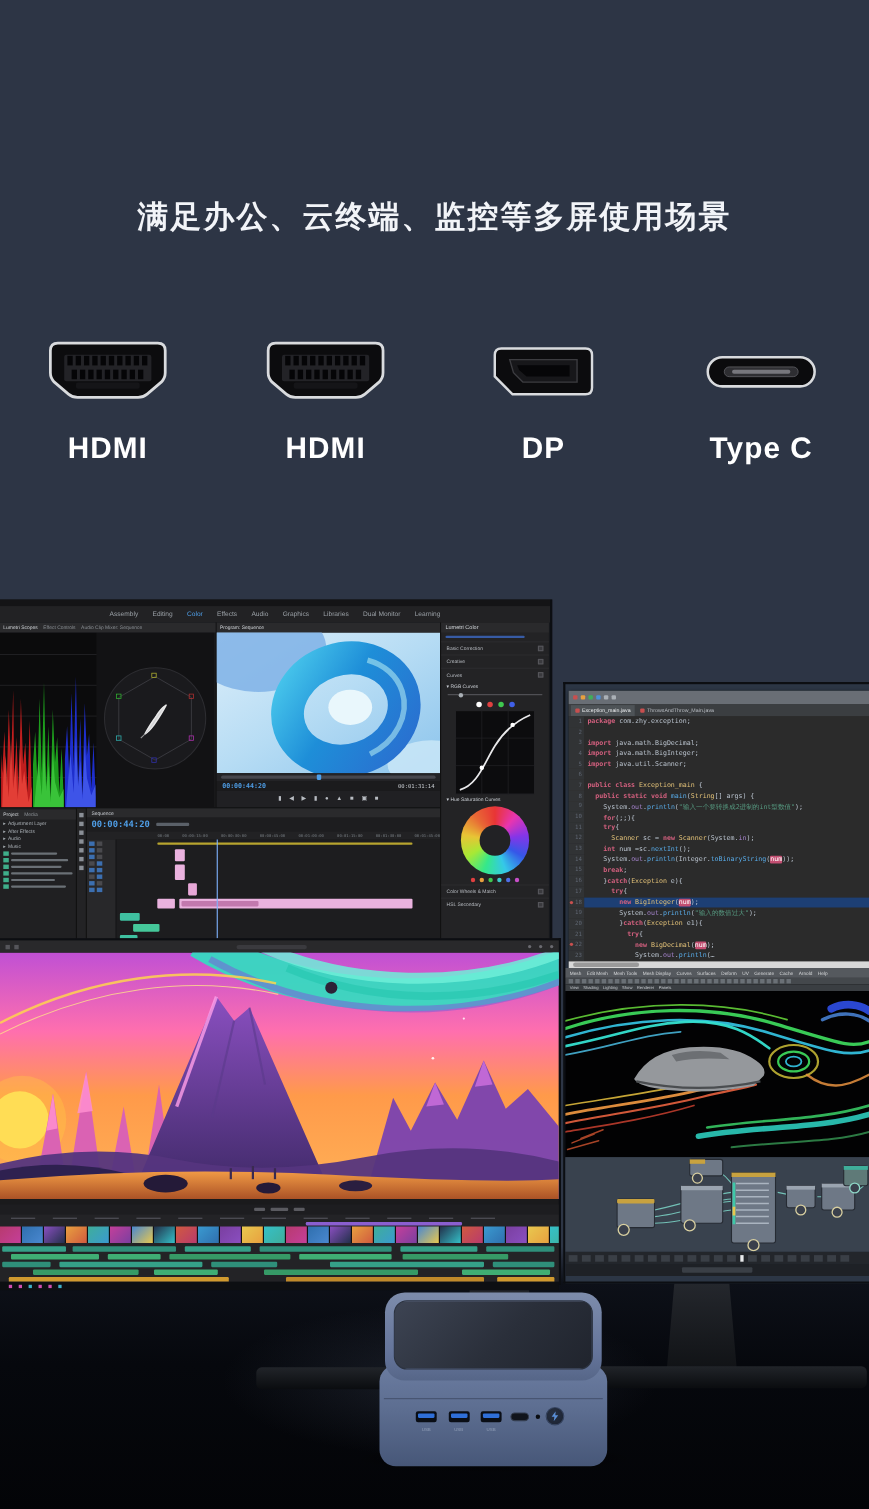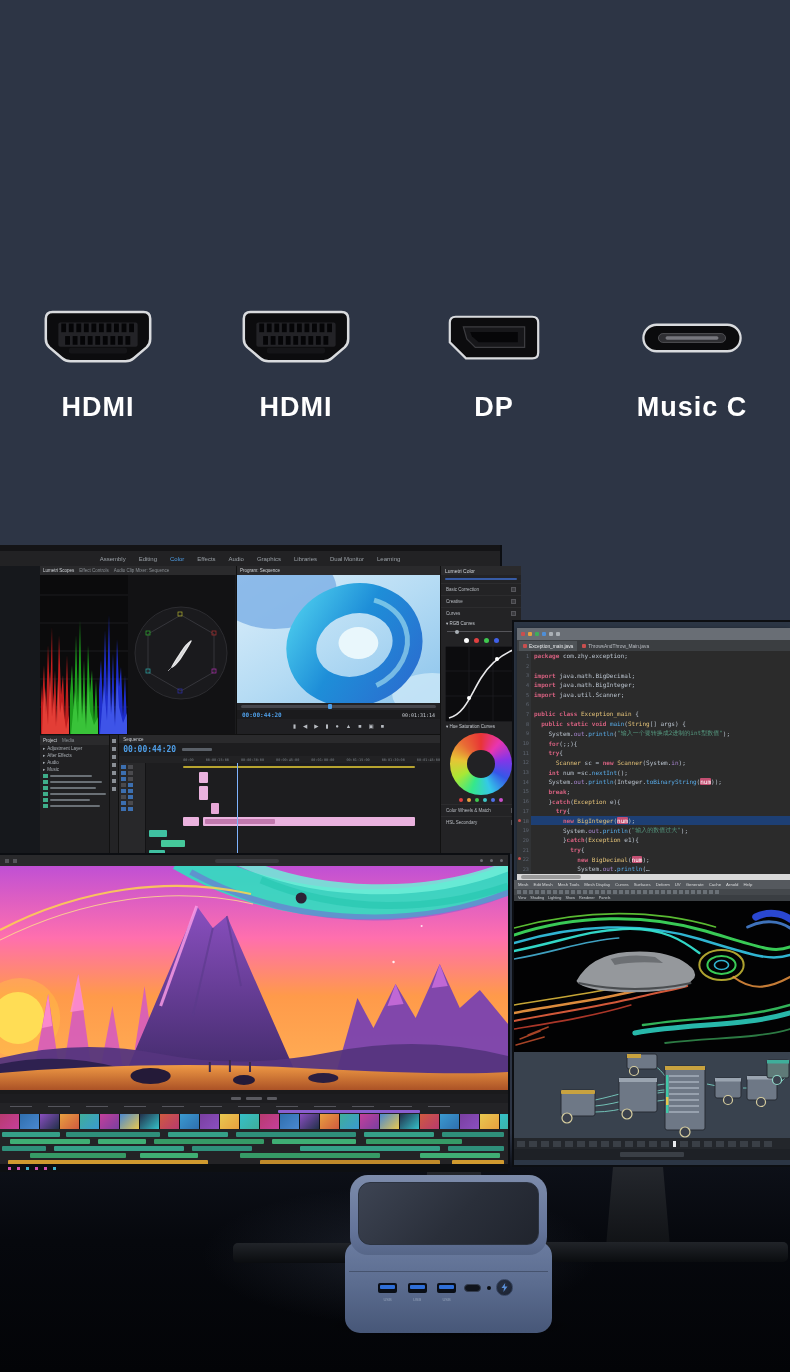--- a/index.html
+++ b/index.html
@@ -30,21 +30,21 @@
     background:linear-gradient(180deg,#212429,#0a0c0f);}
 
   .monitor{position:absolute;border:2px solid #0c0e12;box-sizing:border-box;background:#16181c;}
 
   
   .m-premiere{left:0;top:0;width:502px;height:313px;z-index:3;border-left:none;border-top:none;}
   .pr-titlebar{height:6px;background:#141416;}
   .pr-menubar{height:15px;background:#222224;display:flex;align-items:center;justify-content:center;gap:13px;}
   .pr-tab{font-size:6px;color:#9aa0a6;white-space:nowrap;}
   .pr-tab.active{color:#4f9fe8;}
-  .pr-body{display:flex;height:288px;margin-left:40px;}
+  .pr-body{display:flex;height:288px;}
   .pr-main{width:400px;display:flex;flex-direction:column;}
   .pr-right{width:98px;background:#232325;border-left:1px solid #111;display:flex;flex-direction:column;}
   .pr-toprow{height:168px;display:flex;}
   .scopes{width:196px;background:#1b1b1d;border-right:1px solid #111;display:flex;flex-direction:column;}
   .paneltabs{height:9px;background:#2a2a2c;display:flex;align-items:center;gap:5px;padding:0 3px;overflow:hidden;}
   .paneltab{font-size:4.5px;color:#8a8f94;white-space:nowrap;}
   .paneltab.first{color:#d0d4d8;}
   .scopes-content{flex:1;display:flex;}
   .program{flex:1;background:#1b1b1d;display:flex;flex-direction:column;}
   .pm-video{height:128px;}
@@ -186,20 +186,21 @@
   .pwr{position:absolute;left:151px;top:-4px;width:17px;height:17px;border-radius:50%;background:radial-gradient(circle at 40% 35%,#273042,#1a2130);
     border:1.5px solid #35435f;box-sizing:border-box;display:flex;align-items:center;justify-content:center;}
 
   .blurbar{background:#5a6068;border-radius:1px;display:block;}
 </style>
 </head>
 <body>
 
 <div class="page">
 
+  <div class="hero-sub">满足办公、云终端、监控等多屏使用场景</div>
 
   <div class="ports-row" id="ports-row">
       <div class="port">
         <div class="port-icon">
           <svg width="116" height="64" viewBox="0 0 120 64">
             <path d="M13 5 H107 Q114 5 114 12 V33 Q114 38 110.5 41.5 L97 53 Q93.5 56 88.5 56 H31.5 Q26.5 56 23 53 L9.5 41.5 Q6 38 6 33 V12 Q6 5 13 5 Z" fill="#0c0c0e" stroke="#d9dbde" stroke-width="2.6"></path>
             <rect x="19" y="16" width="82" height="25" rx="2" fill="#232327"></rect>
             <g fill="#050507">
               <rect x="22" y="17" width="5" height="9"></rect>
               <rect x="29.8" y="17" width="5" height="9"></rect>
@@ -268,21 +269,21 @@
         <div class="port-label">DP</div>
       </div>
       <div class="port">
         <div class="port-icon">
           <svg width="106" height="36" viewBox="0 0 120 40">
             <rect x="5" y="5" width="110" height="30" rx="15" fill="#0b0b0d" stroke="#d9dbde" stroke-width="2.6"></rect>
             <rect x="22" y="15" width="76" height="10" rx="5" fill="#2e2e32" stroke="#55555a" stroke-width="1"></rect>
             <rect x="30" y="18" width="60" height="4" rx="2" fill="#77777d"></rect>
           </svg>
         </div>
-        <div class="port-label">Music C</div>
+        <div class="port-label">Type C</div>
       </div>
     </div>
 
   <div class="scene">
     <div class="desk"></div>
     <div class="desk-glow"></div>
 
     <div class="stand-neck" style="left:420px;top:616px;width:68px;height:86px;"></div>
     <div class="stand-base" style="left:233px;top:698px;width:288px;"></div>
     <div class="stand-neck" style="left:606px;top:614px;width:64px;height:88px;"></div>

